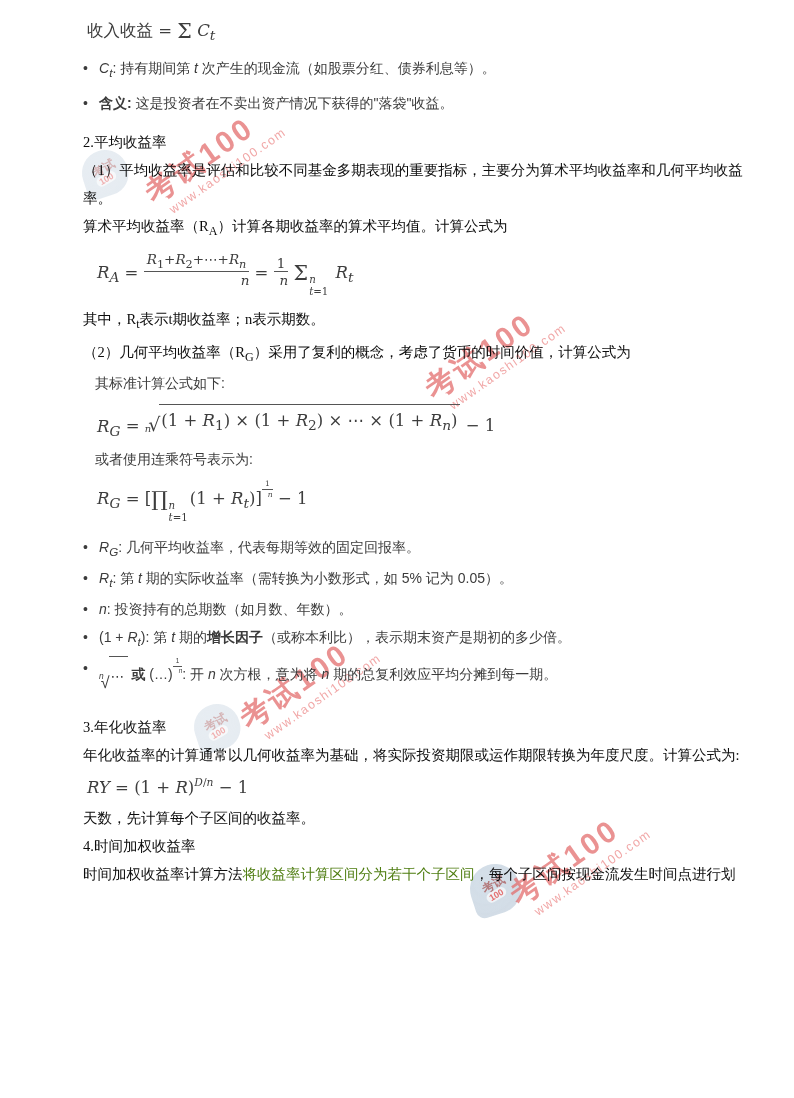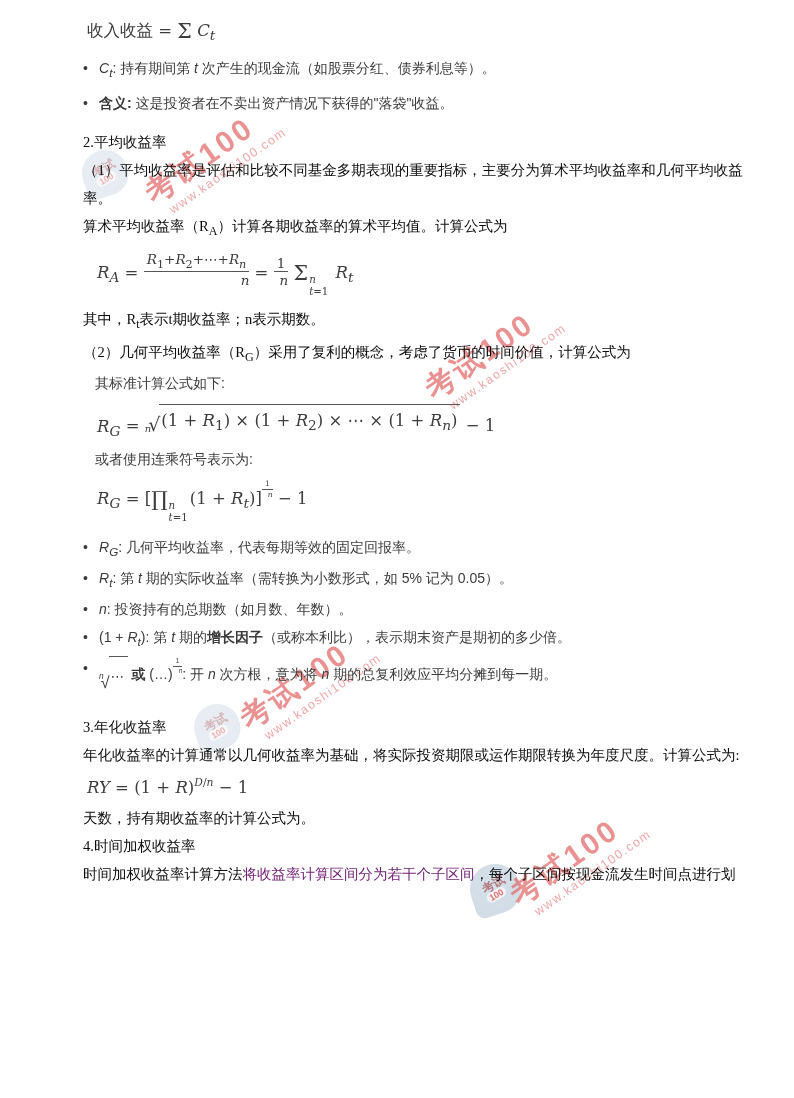--- a/index.html
+++ b/index.html
@@ -28,21 +28,21 @@
   .sqrt .rad{border-top:1.3px solid #555;padding:6px 3px 0 2px;margin-left:-1px;}
   sup.exp{font-size:0.65em;}
   sup.sfrac{vertical-align:super;}
 
   .bullets{margin:10px 0;}
   .bullet{display:flex;margin:0;}
   .bullet .dot{width:16px;flex:0 0 16px;text-align:left;color:#3b3b3b;}
   .bullet .btxt{flex:1;white-space:nowrap;}
   .bullets1 .bullet{line-height:30px;}
   .bullets2 .bullet{line-height:27.5px;}
-  .red{color:#701a75;margin-top:48px;}
+  .red{color:#4d7c0f;margin-top:48px;}
   .gap-lg{height:13px;}
 
   
   .wm{position:absolute;transform:rotate(-35deg);pointer-events:none;}
   .wm-brand{font-family:"Liberation Sans","DejaVu Sans",sans-serif;font-weight:bold;font-size:30px;
             color:rgba(226,104,104,0.72);letter-spacing:3px;white-space:nowrap;}
   .wm-url{font-family:"Liberation Sans","DejaVu Sans",sans-serif;font-size:12.5px;
           color:rgba(238,152,152,0.85);letter-spacing:1.5px;white-space:nowrap;margin-top:-3px;padding-left:10px;}
   .wm1{left:138px;top:132px;}
   .wm2{left:418px;top:328px;}
@@ -165,19 +165,19 @@
       </div>
     </div>
 
     <div class="gap-lg"></div>
 
     <div class="serif line">3.年化收益率</div>
     <div class="serif line">年化收益率的计算通常以几何收益率为基础，将实际投资期限或运作期限转换为年度尺度。计算公式为:</div>
 
     <div class="formula f-plain"><i>RY</i> = (1 + <i>R</i>)<sup class="exp"><i>D</i>/<i>n</i></sup> − 1</div>
 
-    <div class="serif line">天数，持有期收益率的计算公式为。</div>
+    <div class="serif line">天数，先计算每个子区间的收益率。</div>
 
     <div class="serif line">4.时间加权收益率</div>
     <div class="serif line">时间加权收益率计算方法<span class="red">将收益率计算区间分为若干个子区间</span>，每个子区间按现金流发生时间点进行划</div>
 
   </div>
 </div>
 
 </body></html>

